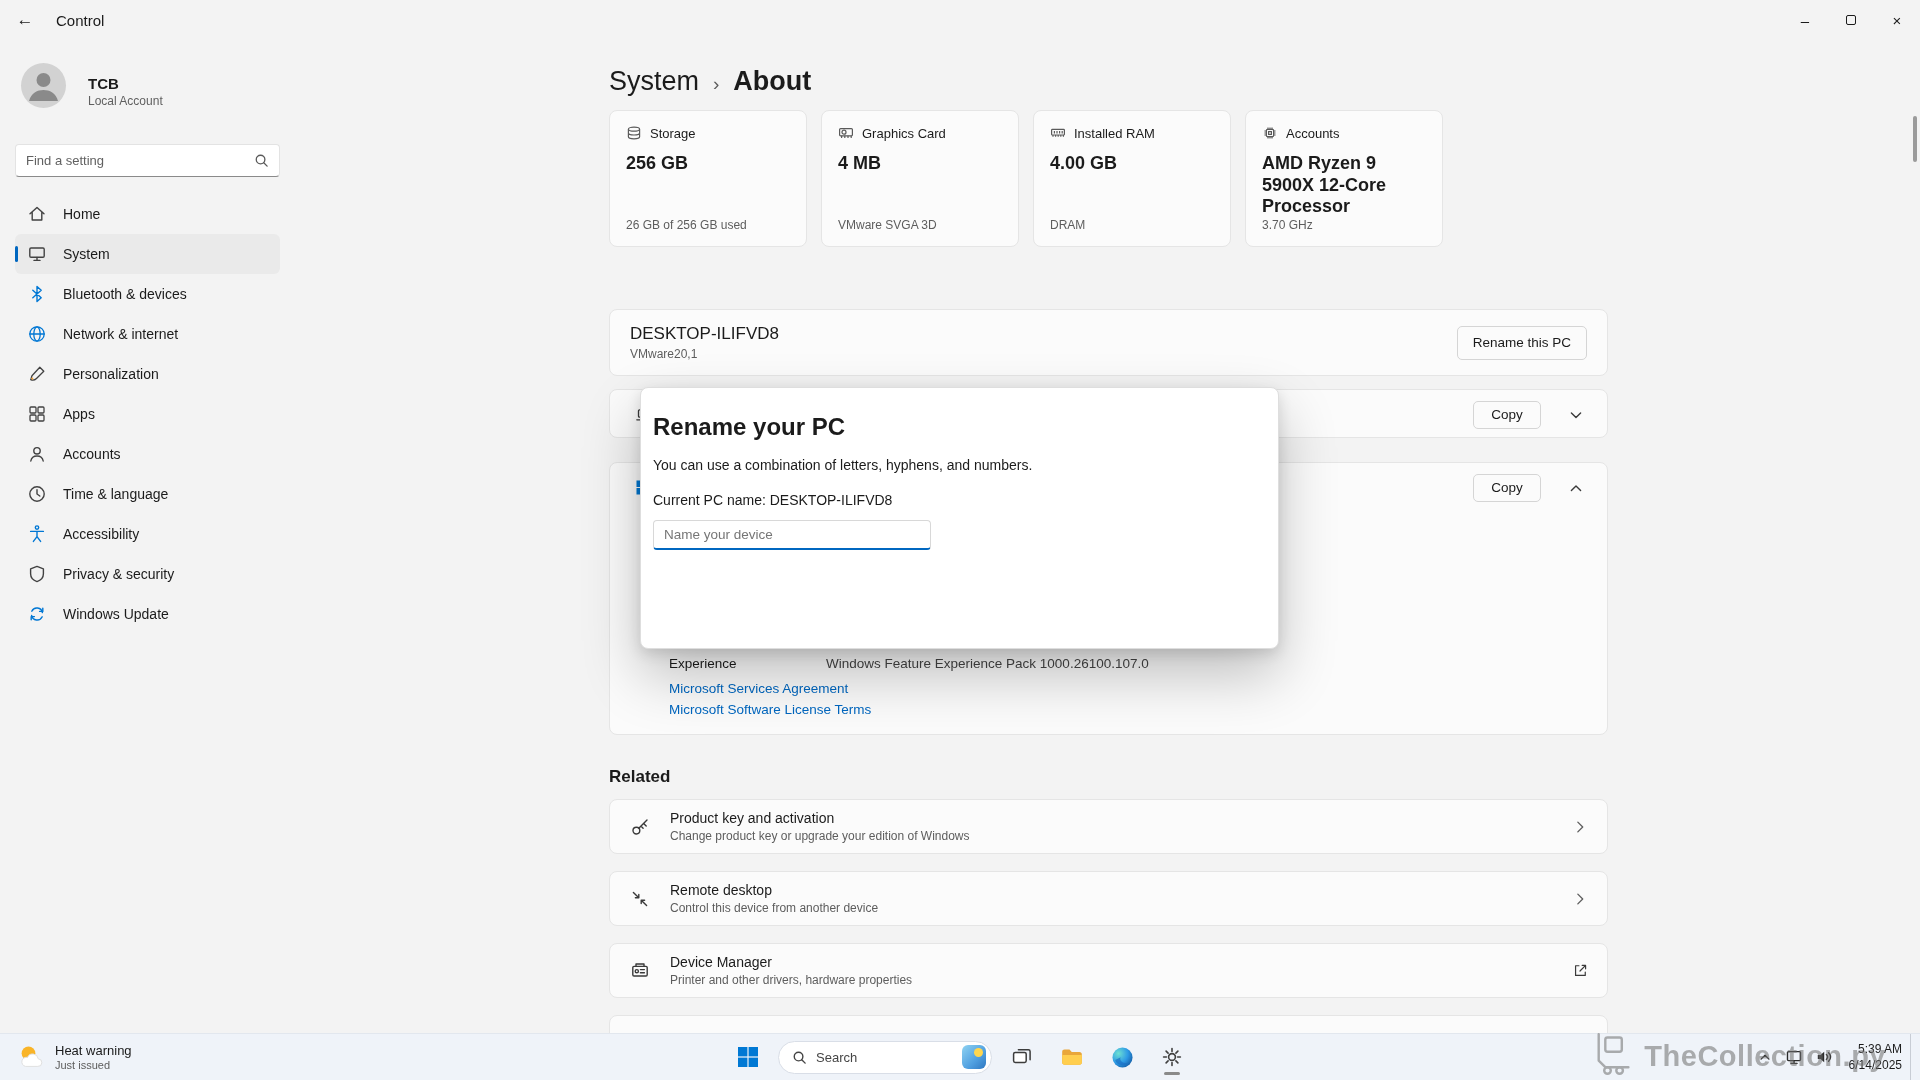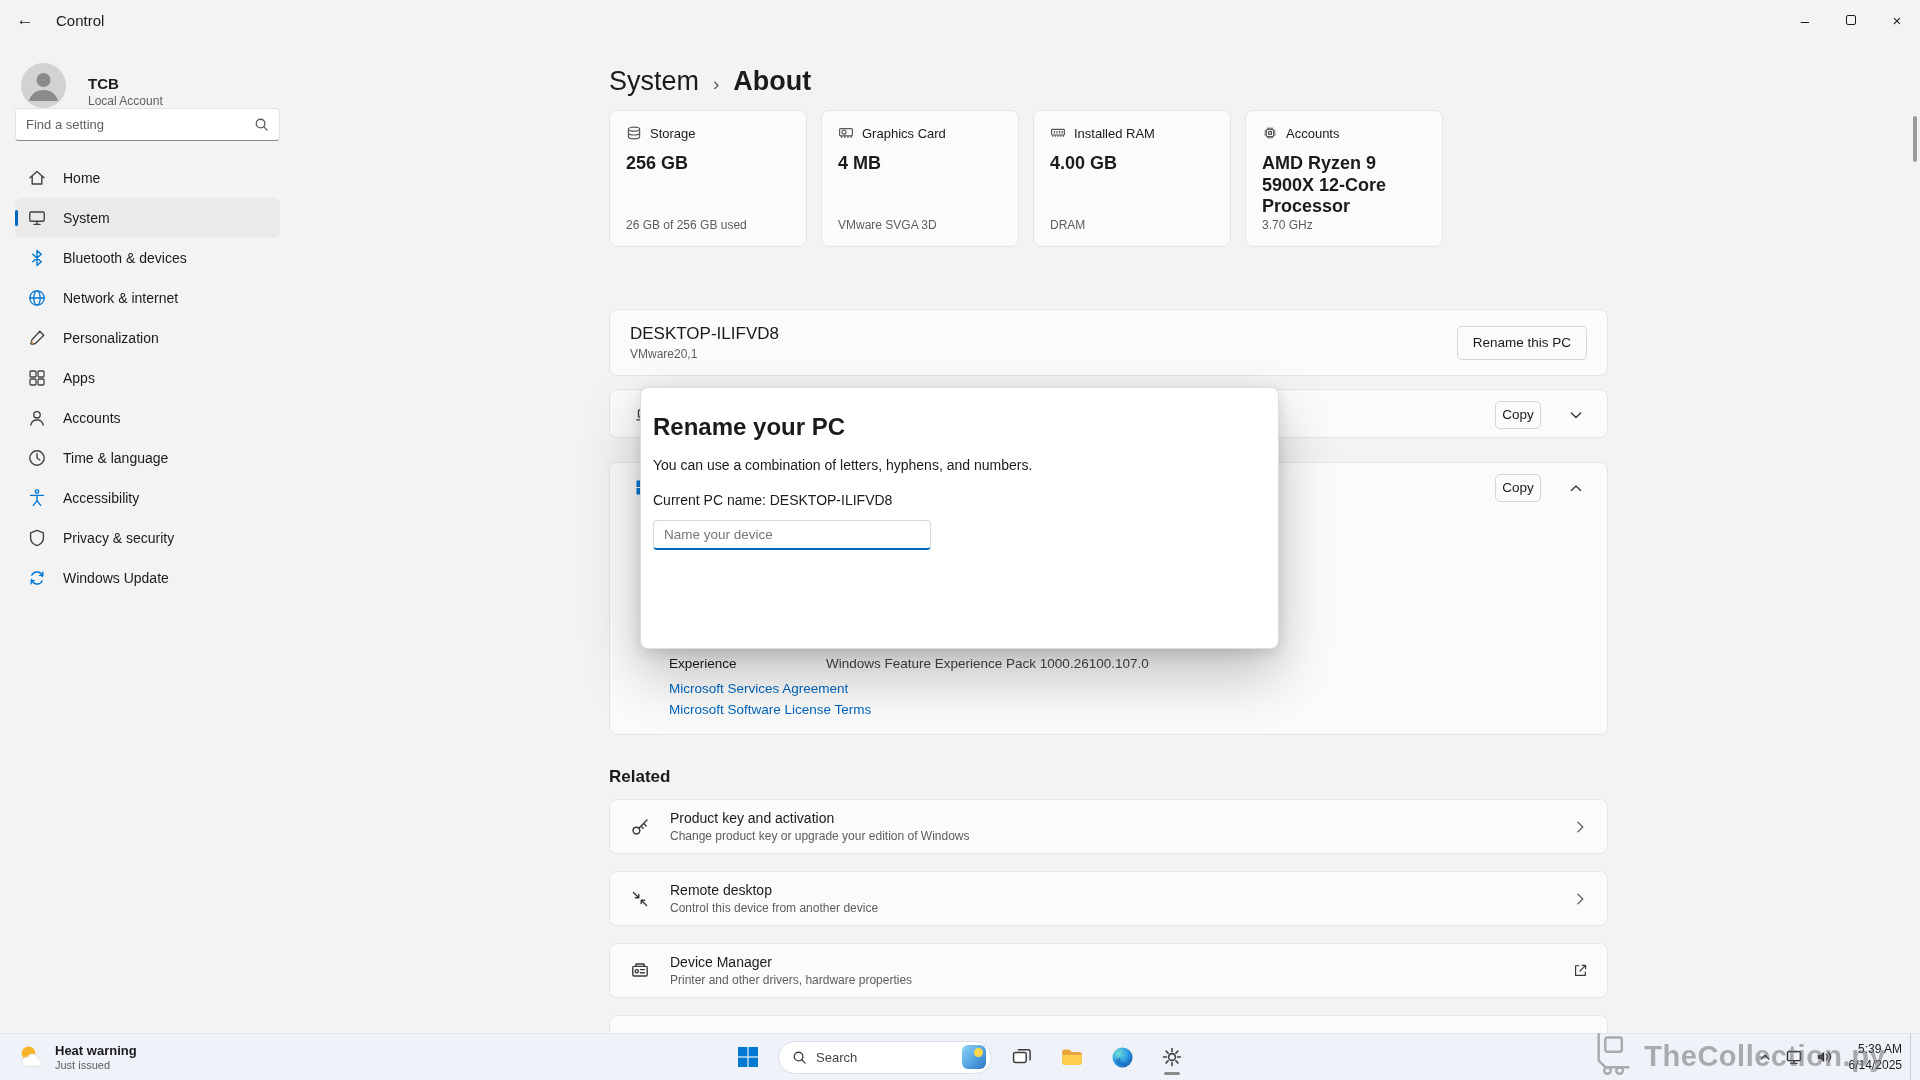--- a/index.html
+++ b/index.html
@@ -14,21 +14,21 @@
   .window-controls { position:absolute; right:0; top:0; height:40px; display:flex; }
   .win-btn { width:46px; height:40px; display:flex; align-items:center; justify-content:center; font-size:15px; color:#1b1b1b; }
   .max-glyph { width:10px; height:10px; border:1.2px solid #1b1b1b; border-radius:2px; display:block; }
 
   
   .sidebar { position:absolute; top:40px; left:0; width:295px; bottom:47px; padding:0 15px; }
   .account { display:flex; align-items:flex-end; gap:22px; margin:23px 6px 0; }
   .avatar { width:45px; height:45px; border-radius:50%; background:#d2d2d2; overflow:hidden; flex:none; }
   .account-name { font-size:15px; font-weight:700; }
   .account-type { font-size:12px; color:#5f5f5f; margin-top:2px; }
-  .search-box { height:33px; background:#ffffff; border:1px solid #e3e3e3; border-bottom:1px solid #8a8a8a; border-radius:4px; display:flex; align-items:center; padding:0 10px; }
+  .search-box { margin-top:36px; height:33px; background:#ffffff; border:1px solid #e3e3e3; border-bottom:1px solid #8a8a8a; border-radius:4px; display:flex; align-items:center; padding:0 10px; }
   .search-box input { flex:1; border:none; outline:none; font-size:13px; background:transparent; font-family:inherit; color:#1b1b1b; }
   .search-box input::placeholder { color:#616161; }
   .nav { margin-top:17px; display:flex; flex-direction:column; }
   .nav-item { position:relative; height:40px; display:flex; align-items:center; gap:16px; padding:0 12px; border-radius:6px; font-size:14px; cursor:default; }
   .nav-item.selected { background:#eaeaea; }
   .nav-item.selected::before { content:""; position:absolute; left:0; top:12px; bottom:12px; width:3px; border-radius:2px; background:#0067c0; }
   .nav-icon { width:20px; height:20px; flex:none; display:flex; align-items:center; justify-content:center; }
 
   
   .main { position:absolute; top:40px; left:295px; right:0; bottom:47px; overflow:hidden; }
@@ -47,21 +47,21 @@
   .card { background:#fbfbfb; border:1px solid #e5e5e5; border-radius:8px; }
   .device-card { margin-top:62px; height:67px; display:flex; align-items:center; padding:0 20px; }
   .device-name { font-size:17px; }
   .device-model { font-size:12px; color:#5d5d5d; margin-top:3px; }
   .btn { font-family:inherit; font-size:13.5px; color:#1b1b1b; background:#fbfbfb; border:1px solid #d5d5d5; border-radius:5px; cursor:default; }
   .rename-btn { margin-left:auto; height:34px; padding:0 15px; }
 
   .exp-a { margin-top:13px; height:49px; }
   .exp-b { margin-top:24px; height:273px; position:relative; }
   .exp-header { height:49px; display:flex; align-items:center; padding:0 14px 0 25px; gap:18px; }
-  .copy-btn { margin-left:auto; width:46px; height:28px; }
+  .copy-btn { margin-left:auto; width:68px; height:28px; }
   .chev-btn { width:34px; height:34px; background:transparent; border:none; display:flex; align-items:center; justify-content:center; cursor:default; }
   .row-exp { position:absolute; top:193px; left:59px; display:flex; font-size:13.5px; }
   .row-exp .exp-label { width:157px; color:#1b1b1b; }
   .row-exp .exp-value { color:#454545; }
   .spec-link { position:absolute; left:59px; font-size:13.5px; color:#0067c0; cursor:default; }
   .link-1 { top:218px; } .link-2 { top:239px; }
 
   .related-h { margin-top:32px; font-size:17px; font-weight:700; line-height:20px; }
   .related-list { margin-top:12px; display:flex; flex-direction:column; gap:17px; }
   .rel-card { height:55px; display:flex; align-items:center; padding:0 18px 0 20px; gap:20px; cursor:default; }
@@ -80,21 +80,21 @@
   .dialog-current { margin-top:17px; font-size:14px; line-height:18px; }
   .dialog-input { margin-top:11px; width:278px; height:30px; border:1px solid #d8d8d8; border-bottom:2px solid #0067c0; border-radius:4px; padding:0 10px; font-size:13.5px; font-family:inherit; outline:none; background:#fff; }
   .dialog-input::placeholder { color:#767676; }
   .dialog-footer { position:absolute; left:0; right:0; bottom:0; height:78px; background:#fbfbfb; border-top:1px solid #e5e5e5; border-radius:0 0 8px 8px; display:flex; align-items:center; justify-content:flex-end; gap:19px; padding-right:25px; }
   .btn-primary { width:90px; height:30px; background:#0067c0; border:1px solid #0067c0; color:#fff; border-radius:4px; font-size:13.5px; font-family:inherit; cursor:default; }
   .btn-secondary { width:91px; height:30px; background:#ffffff; border:1px solid #d0d0d0; color:#1b1b1b; border-radius:4px; font-size:13.5px; font-family:inherit; cursor:default; }
 
   
   .taskbar { position:absolute; left:0; right:0; bottom:0; height:47px; background:#eff3f9; border-top:1px solid #e2e7ee; }
   .tb-widget { position:absolute; left:8px; top:0; bottom:0; display:flex; align-items:center; gap:9px; padding:0 8px; border-radius:6px; }
-  .widget-title { font-size:13px;font-weight:bold; }
+  .widget-title { font-size:13px; }
   .widget-sub { font-size:11px; color:#5d5d5d; margin-top:1px; }
   .tb-center { position:absolute; left:50%; top:0; bottom:0; transform:translateX(-50%); display:flex; align-items:center; gap:10px; }
   .tb-icon { width:40px; height:40px; border-radius:6px; display:flex; align-items:center; justify-content:center; position:relative; }
   .tb-icon.active::after { content:""; position:absolute; bottom:2px; left:12px; width:16px; height:3px; border-radius:2px; background:#8a8a8a; }
   .tb-search { width:214px; height:33px; background:#ffffff; border:1px solid #d9dee7; border-radius:17px; display:flex; align-items:center; padding:0 5px 0 13px; gap:9px; }
   .tb-search-label { flex:1; font-size:13px; color:#454545; }
   .weather-chip { width:24px; height:24px; border-radius:6px; background:linear-gradient(135deg,#8fd3f2 0%,#4f9fe0 60%,#2f77c0 100%); position:relative; overflow:hidden; flex:none; }
   .weather-chip::after { content:""; position:absolute; right:3px; top:3px; width:9px; height:9px; border-radius:50%; background:#ffd64f; }
   .tb-tray { position:absolute; right:0; top:0; bottom:0; display:flex; align-items:center; padding-right:4px; }
   .tray-btn { height:40px; display:flex; align-items:center; justify-content:center; padding:0 6px; border-radius:6px; }

